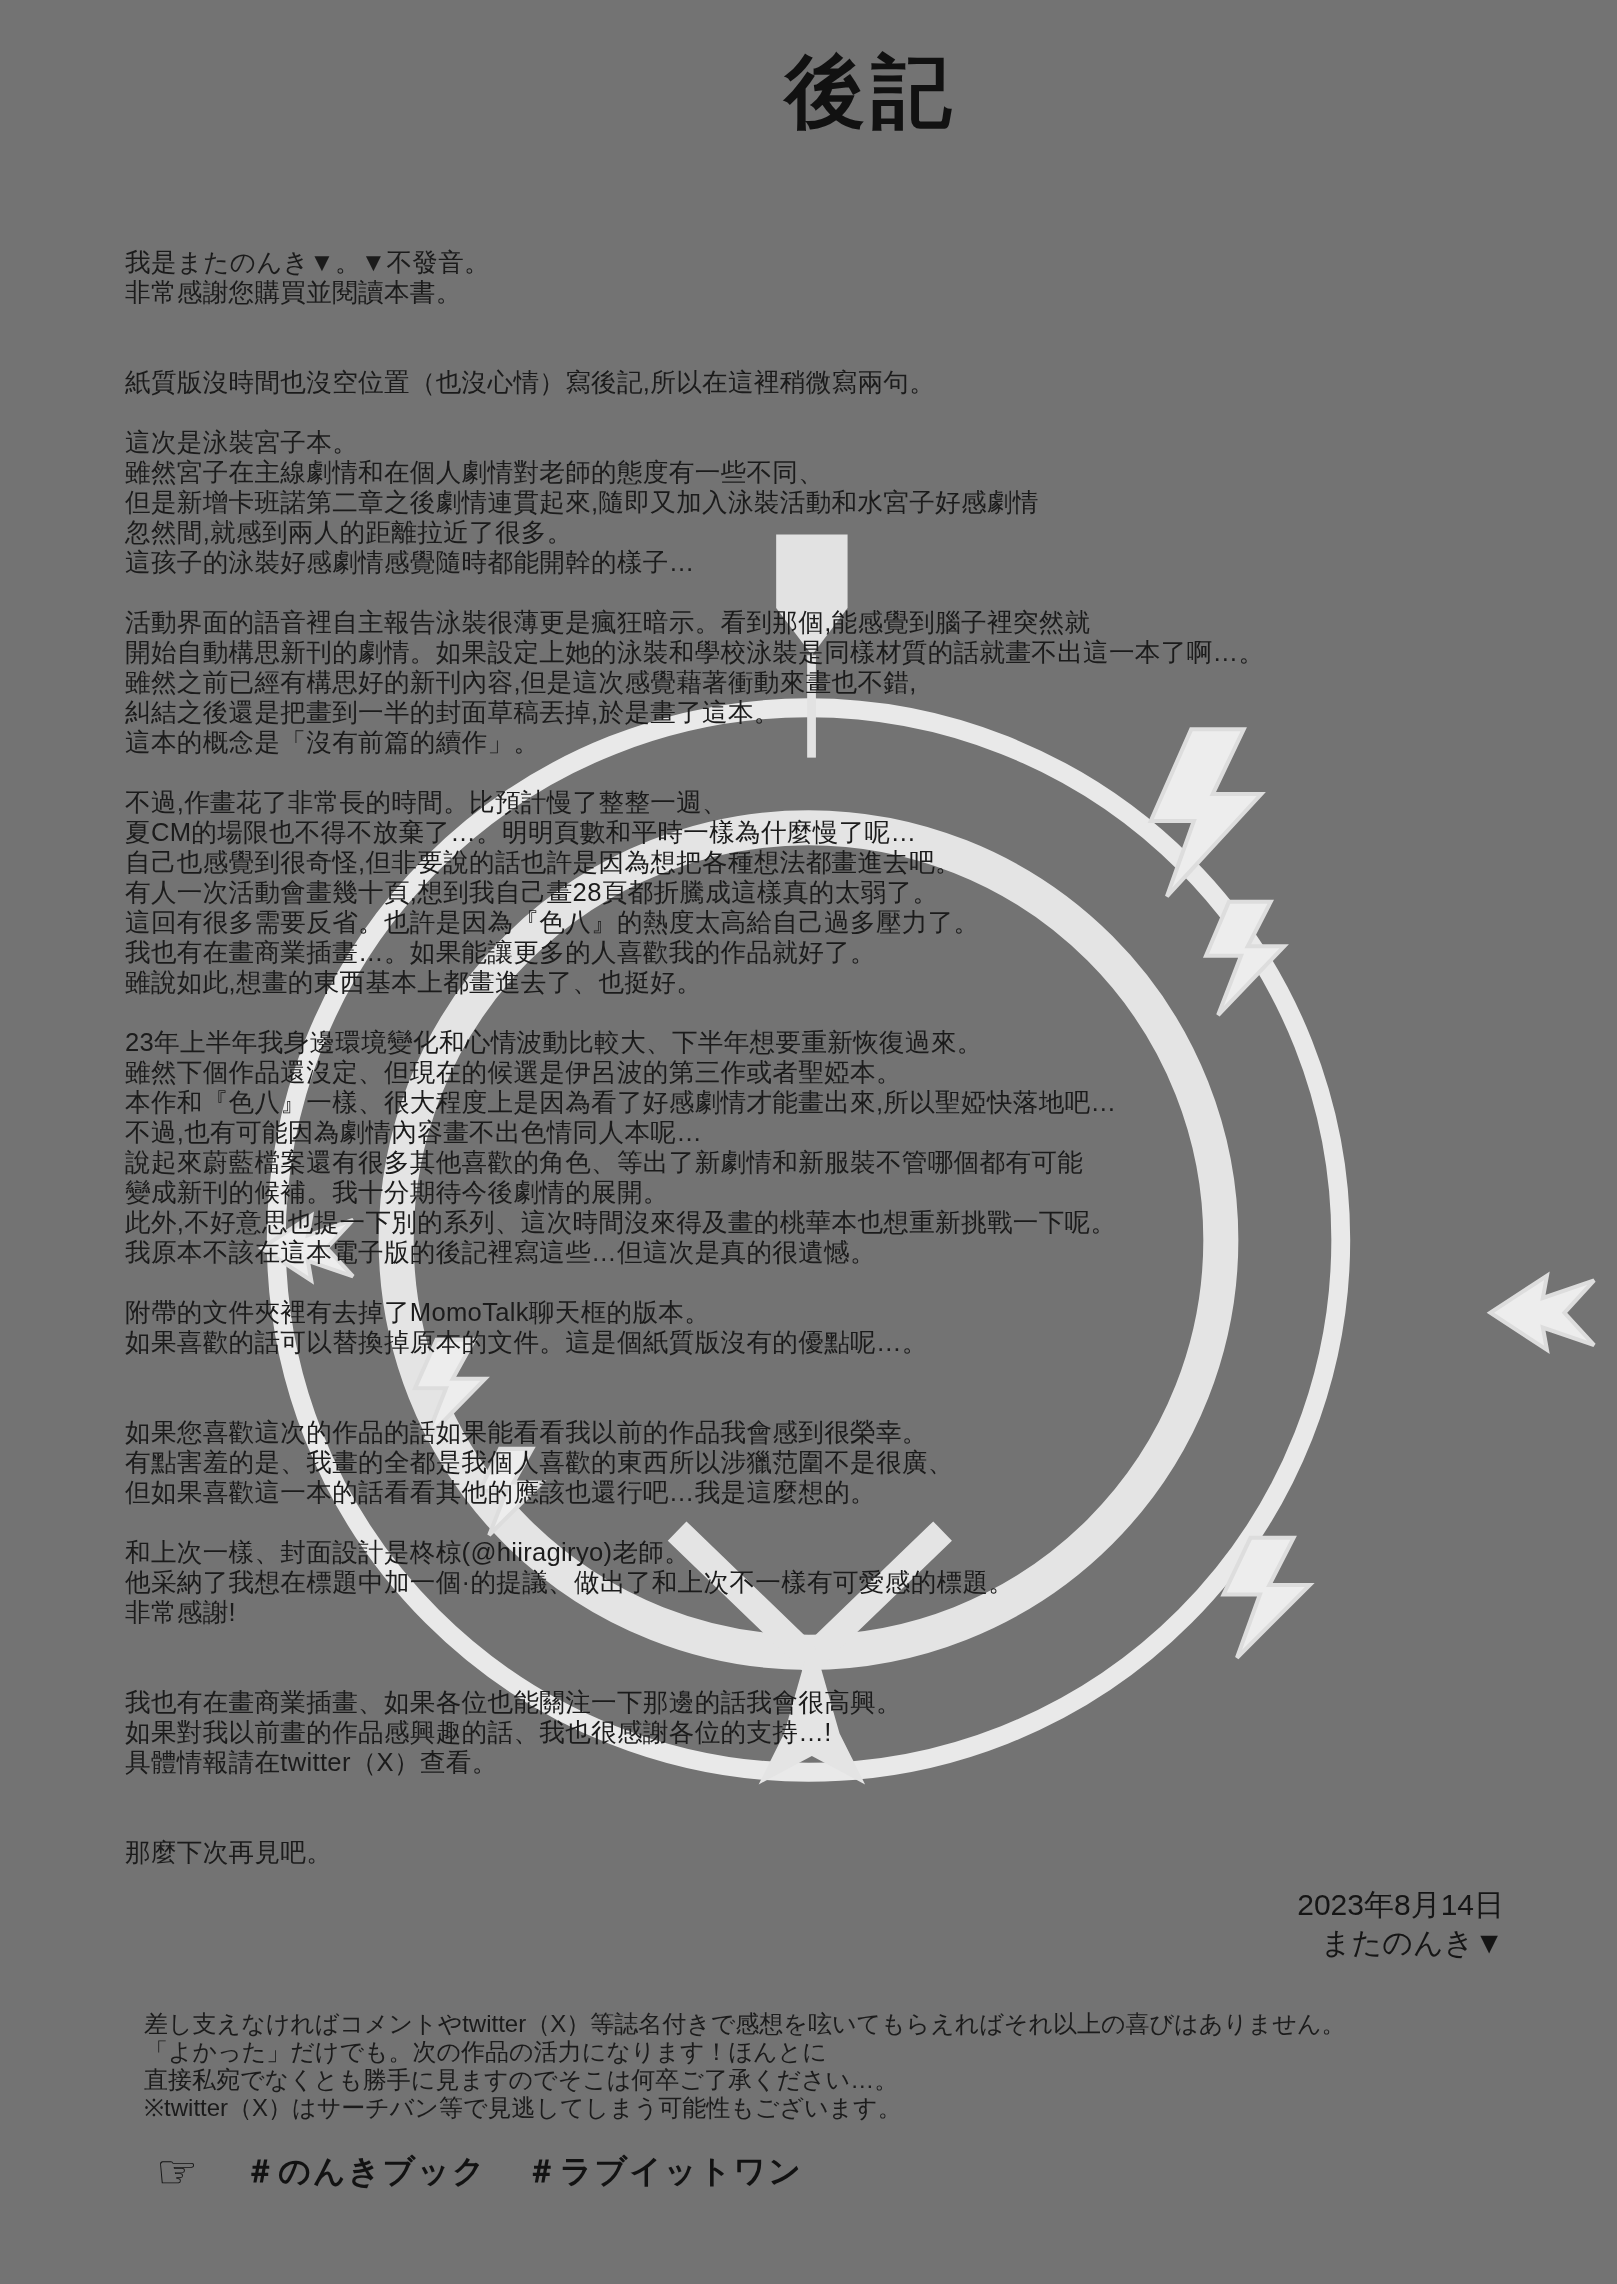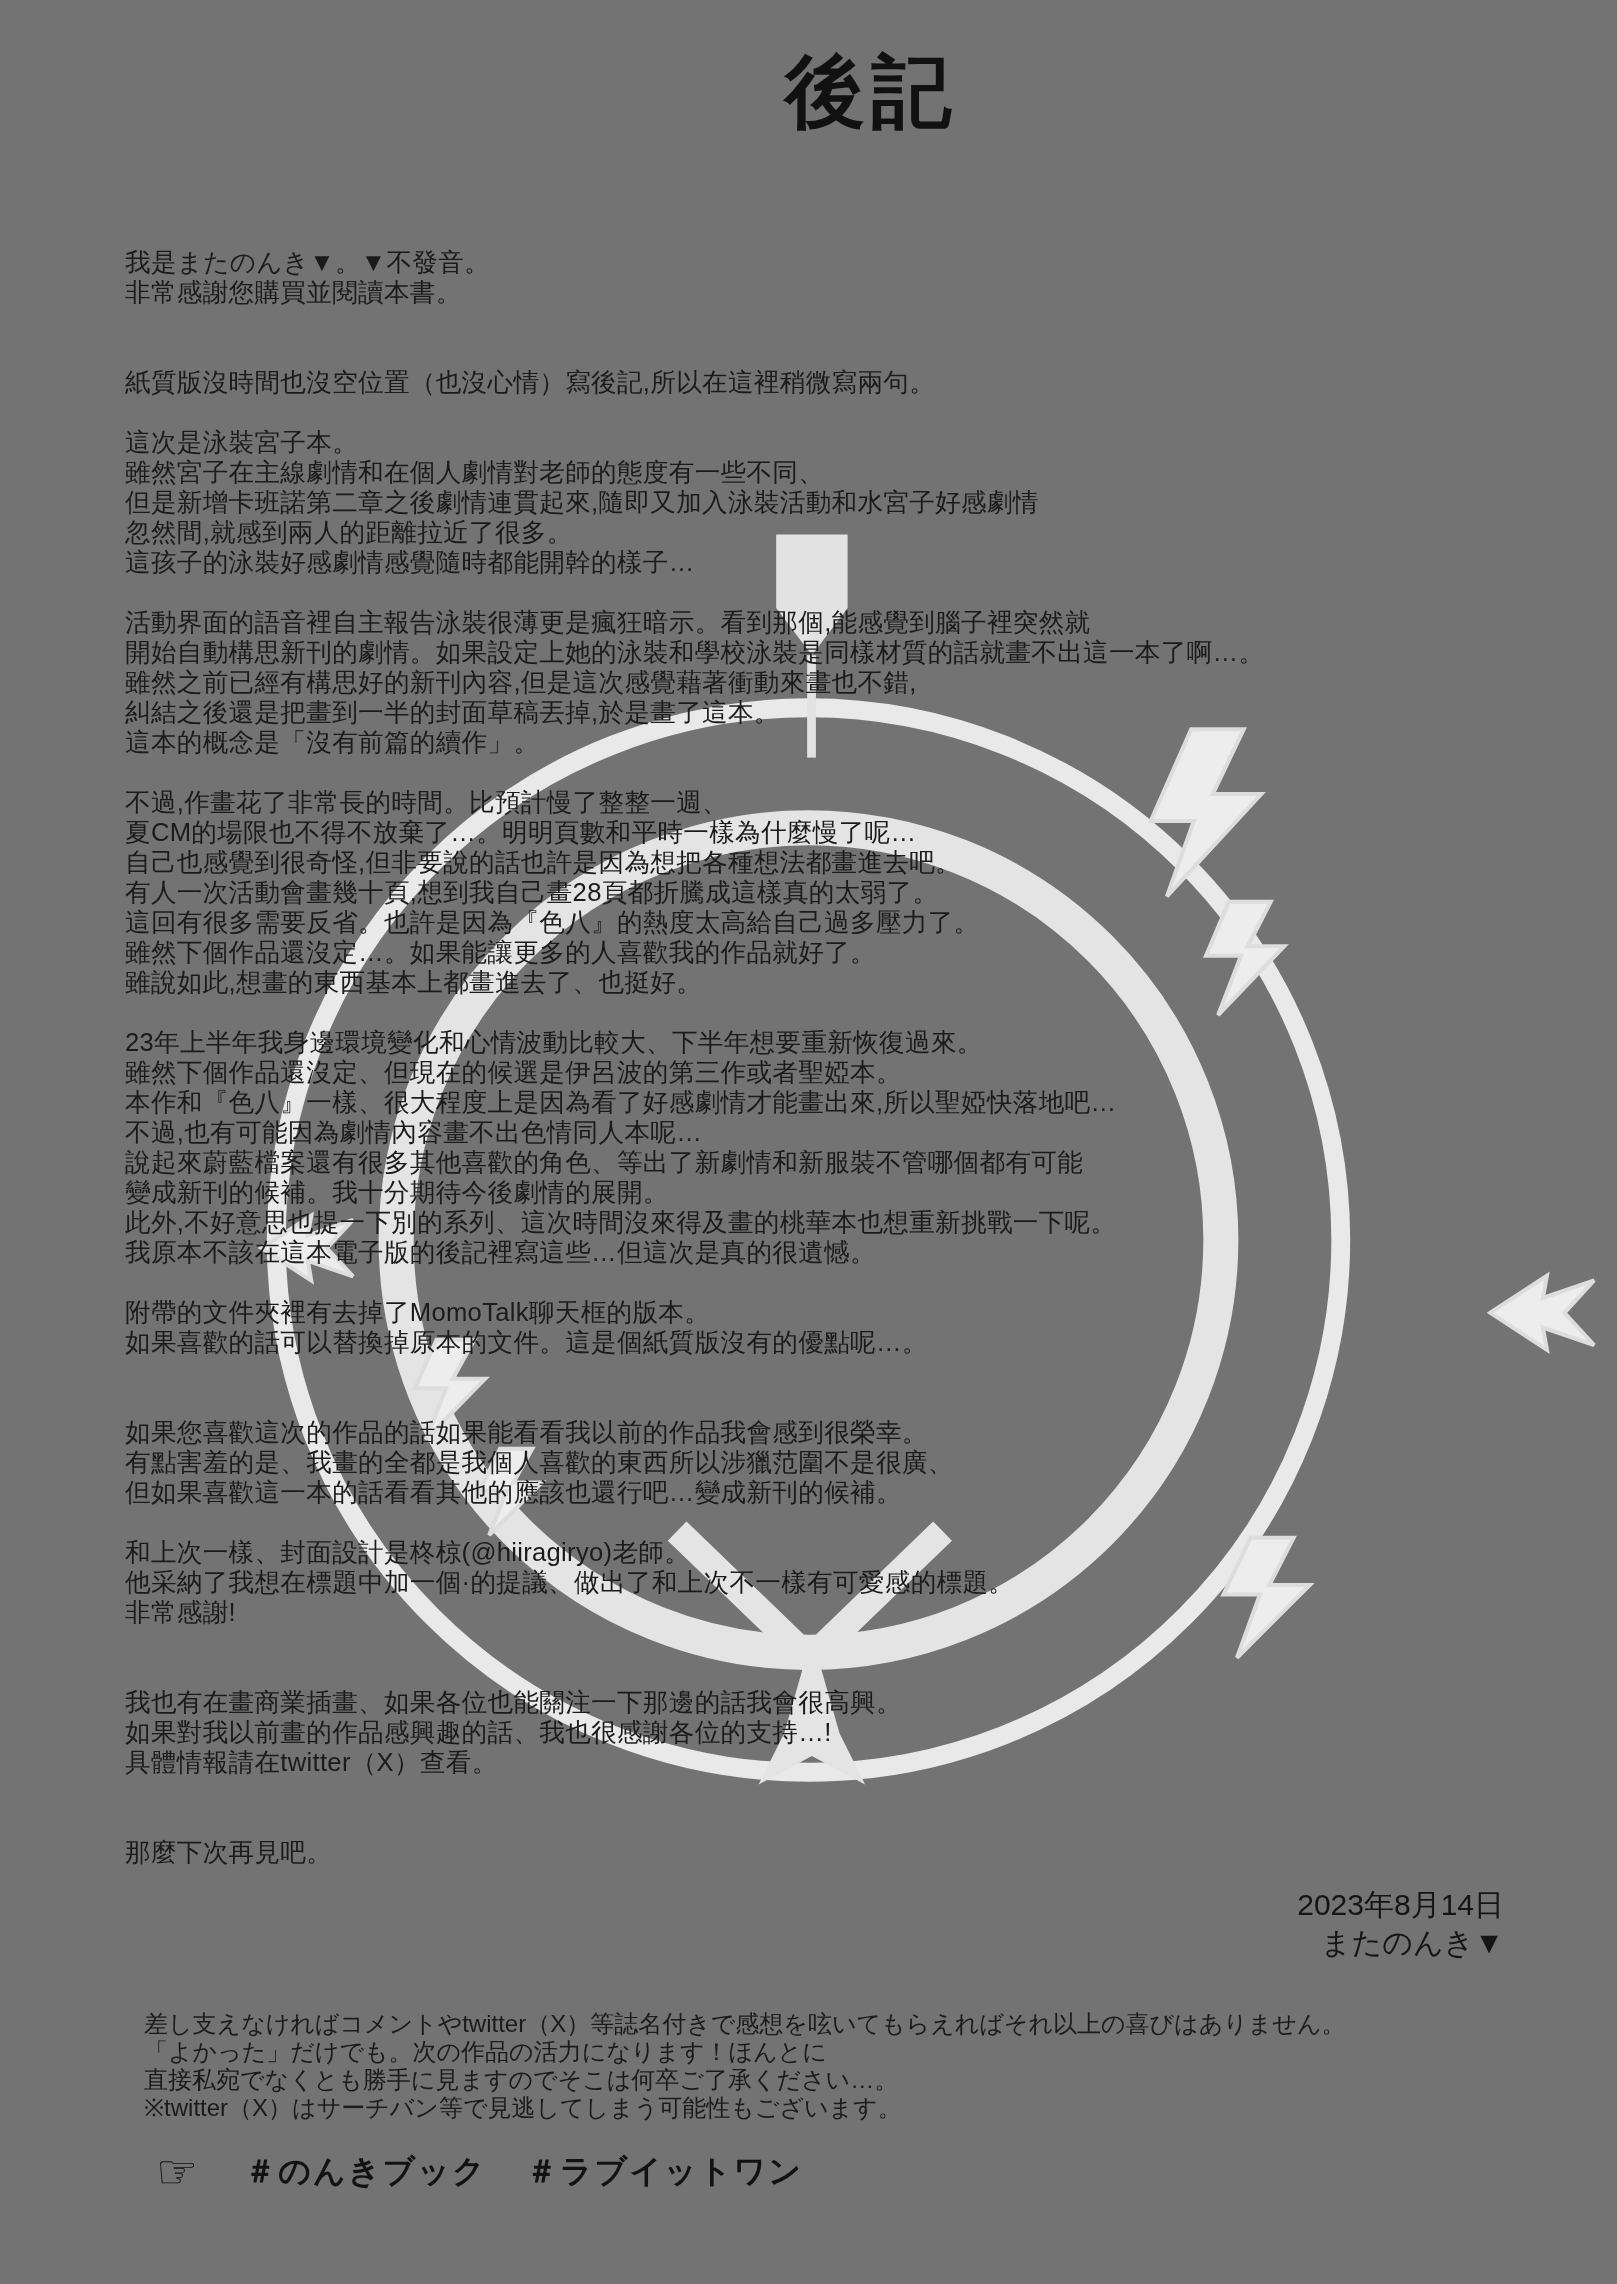--- a/index.html
+++ b/index.html
@@ -127,39 +127,39 @@
         <div class="line">開始自動構思新刊的劇情。如果設定上她的泳裝和學校泳裝是同樣材質的話就畫不出這一本了啊…。</div>
         <div class="line">雖然之前已經有構思好的新刊內容,但是這次感覺藉著衝動來畫也不錯,</div>
         <div class="line">糾結之後還是把畫到一半的封面草稿丟掉,於是畫了這本。</div>
         <div class="line">這本的概念是「沒有前篇的續作」。</div>
         <div class="line blank">&nbsp;</div>
         <div class="line">不過,作畫花了非常長的時間。比預計慢了整整一週、</div>
         <div class="line">夏CM的場限也不得不放棄了…。明明頁數和平時一樣為什麼慢了呢…</div>
         <div class="line">自己也感覺到很奇怪,但非要說的話也許是因為想把各種想法都畫進去吧。</div>
         <div class="line">有人一次活動會畫幾十頁,想到我自己畫28頁都折騰成這樣真的太弱了。</div>
         <div class="line">這回有很多需要反省。也許是因為『色八』的熱度太高給自己過多壓力了。</div>
-        <div class="line">雖然下個作品還沒定…。如果能讓更多的人喜歡我的作品就好了。</div>
+        <div class="line">我也有在畫商業插畫…。如果能讓更多的人喜歡我的作品就好了。</div>
         <div class="line">雖說如此,想畫的東西基本上都畫進去了、也挺好。</div>
         <div class="line blank">&nbsp;</div>
         <div class="line">23年上半年我身邊環境變化和心情波動比較大、下半年想要重新恢復過來。</div>
         <div class="line">雖然下個作品還沒定、但現在的候選是伊呂波的第三作或者聖婭本。</div>
         <div class="line">本作和『色八』一樣、很大程度上是因為看了好感劇情才能畫出來,所以聖婭快落地吧…</div>
         <div class="line">不過,也有可能因為劇情內容畫不出色情同人本呢…</div>
         <div class="line">說起來蔚藍檔案還有很多其他喜歡的角色、等出了新劇情和新服裝不管哪個都有可能</div>
         <div class="line">變成新刊的候補。我十分期待今後劇情的展開。</div>
         <div class="line">此外,不好意思也提一下別的系列、這次時間沒來得及畫的桃華本也想重新挑戰一下呢。</div>
         <div class="line">我原本不該在這本電子版的後記裡寫這些…但這次是真的很遺憾。</div>
         <div class="line blank">&nbsp;</div>
         <div class="line">附帶的文件夾裡有去掉了MomoTalk聊天框的版本。</div>
         <div class="line">如果喜歡的話可以替換掉原本的文件。這是個紙質版沒有的優點呢…。</div>
         <div class="line blank">&nbsp;</div>
         <div class="line blank">&nbsp;</div>
         <div class="line">如果您喜歡這次的作品的話如果能看看我以前的作品我會感到很榮幸。</div>
         <div class="line">有點害羞的是、我畫的全都是我個人喜歡的東西所以涉獵范圍不是很廣、</div>
-        <div class="line">但如果喜歡這一本的話看看其他的應該也還行吧…變成新刊的候補。</div>
+        <div class="line">但如果喜歡這一本的話看看其他的應該也還行吧…我是這麼想的。</div>
         <div class="line blank">&nbsp;</div>
         <div class="line">和上次一樣、封面設計是柊椋(@hiiragiryo)老師。</div>
         <div class="line">他采納了我想在標題中加一個·的提議、做出了和上次不一樣有可愛感的標題。</div>
         <div class="line">非常感謝!</div>
         <div class="line blank">&nbsp;</div>
         <div class="line blank">&nbsp;</div>
         <div class="line">我也有在畫商業插畫、如果各位也能關注一下那邊的話我會很高興。</div>
         <div class="line">如果對我以前畫的作品感興趣的話、我也很感謝各位的支持…!</div>
         <div class="line">具體情報請在twitter（X）查看。</div>
         <div class="line blank">&nbsp;</div>

